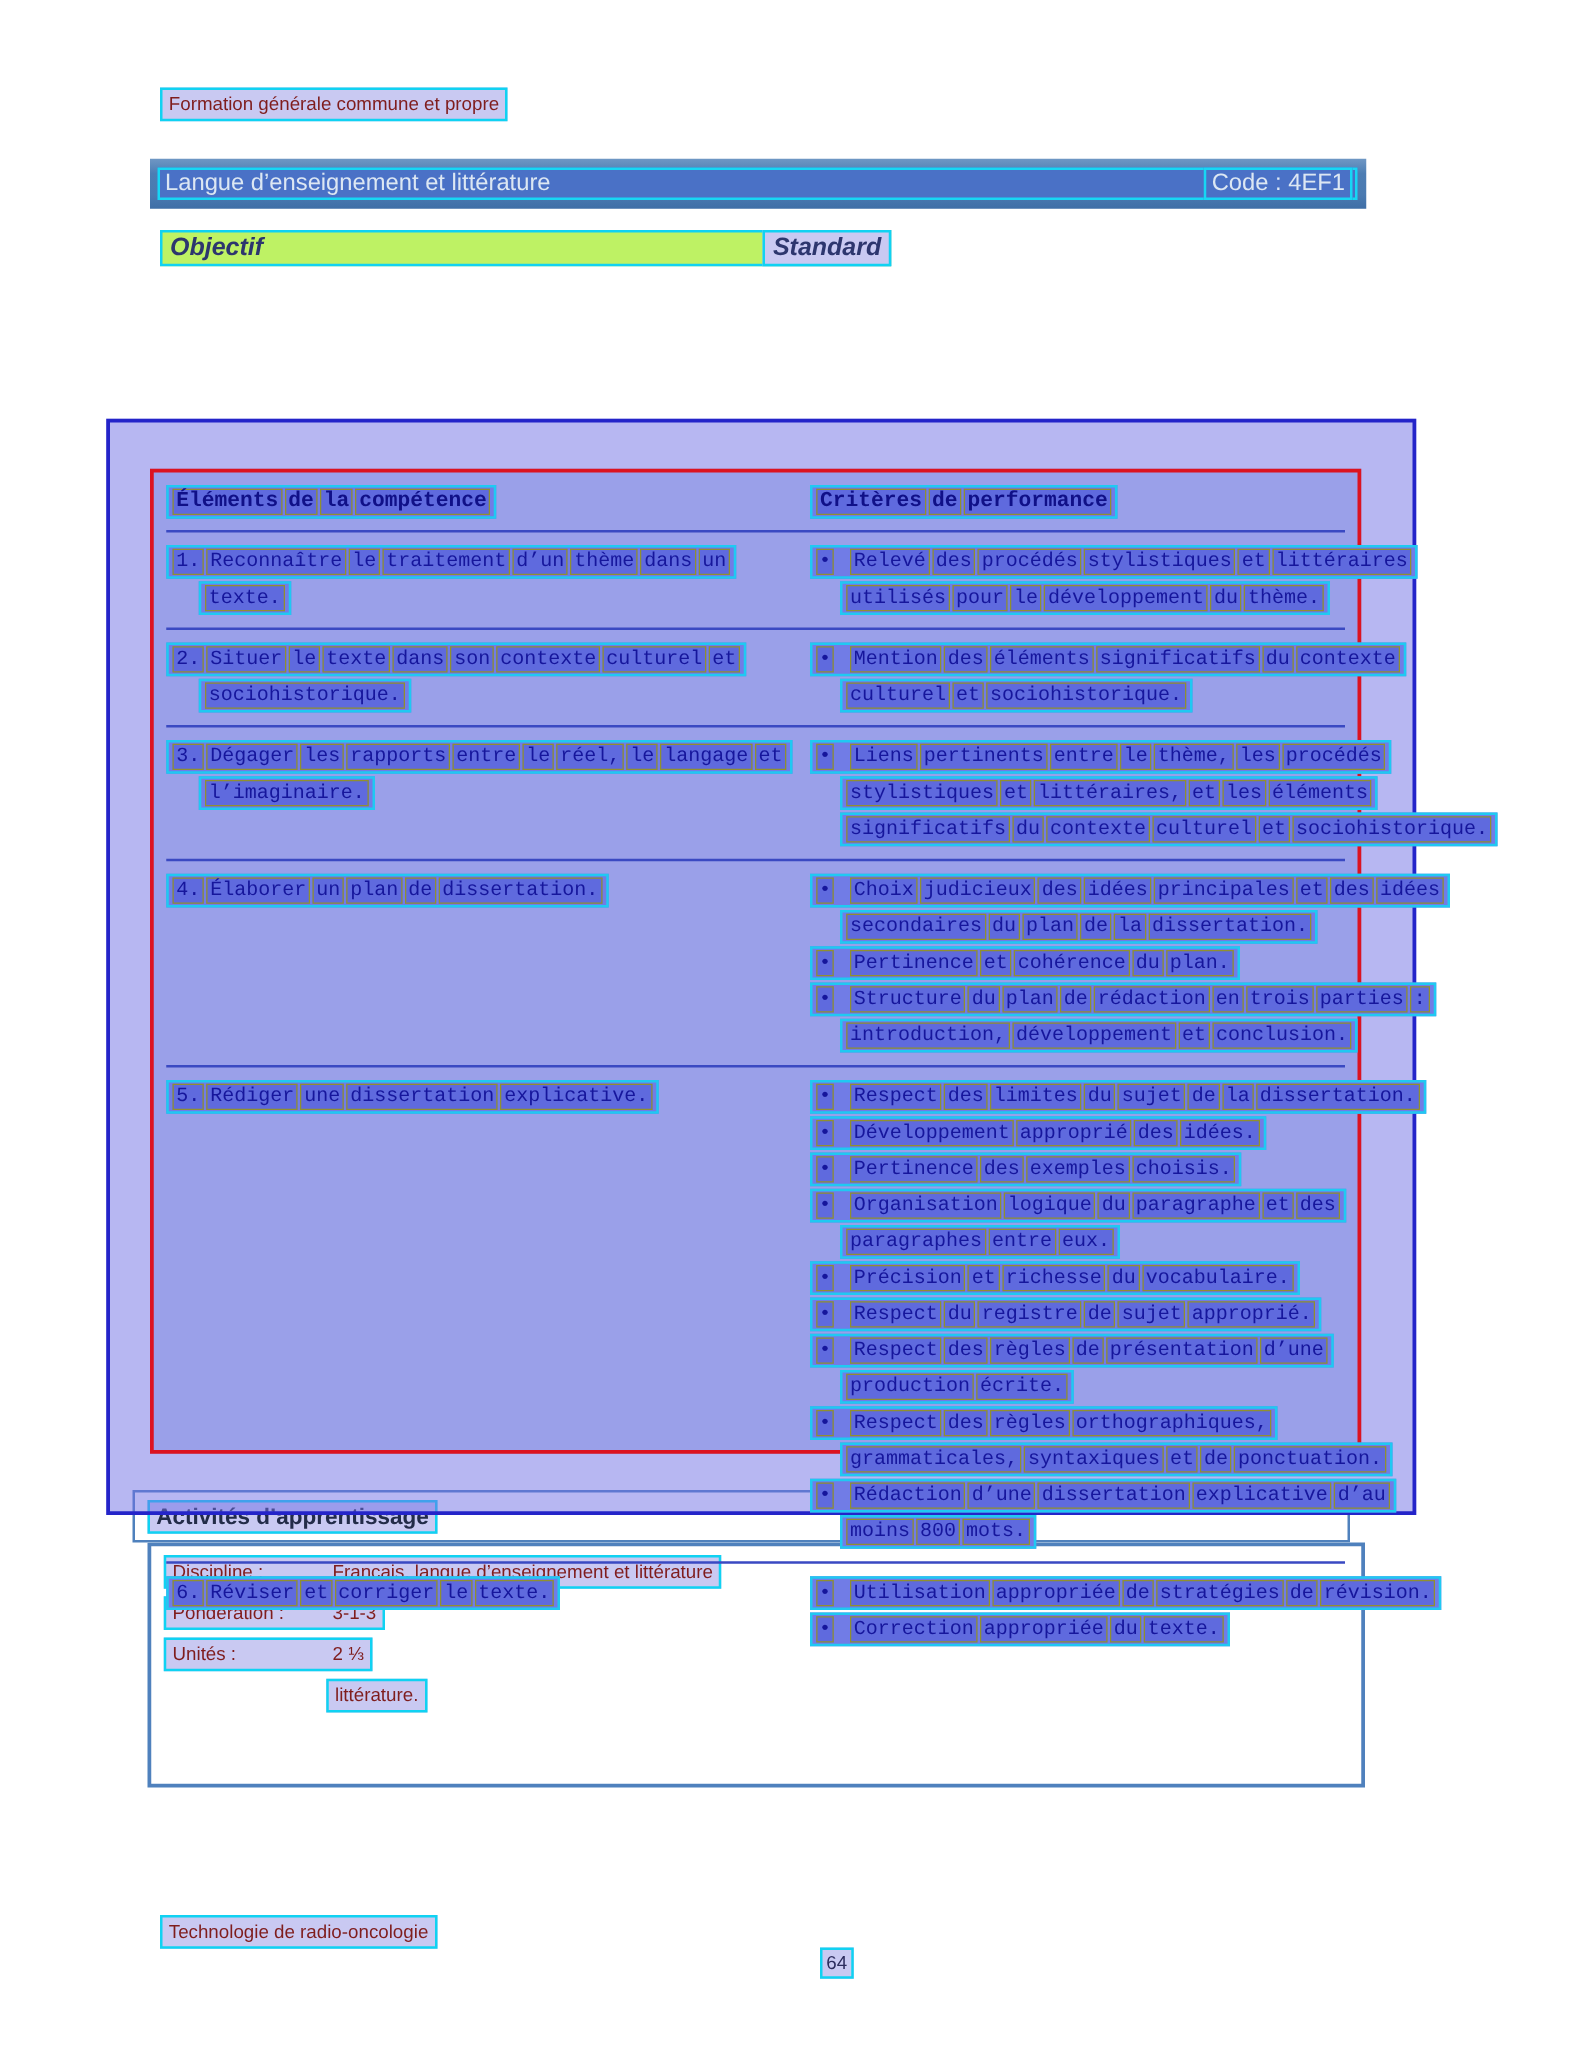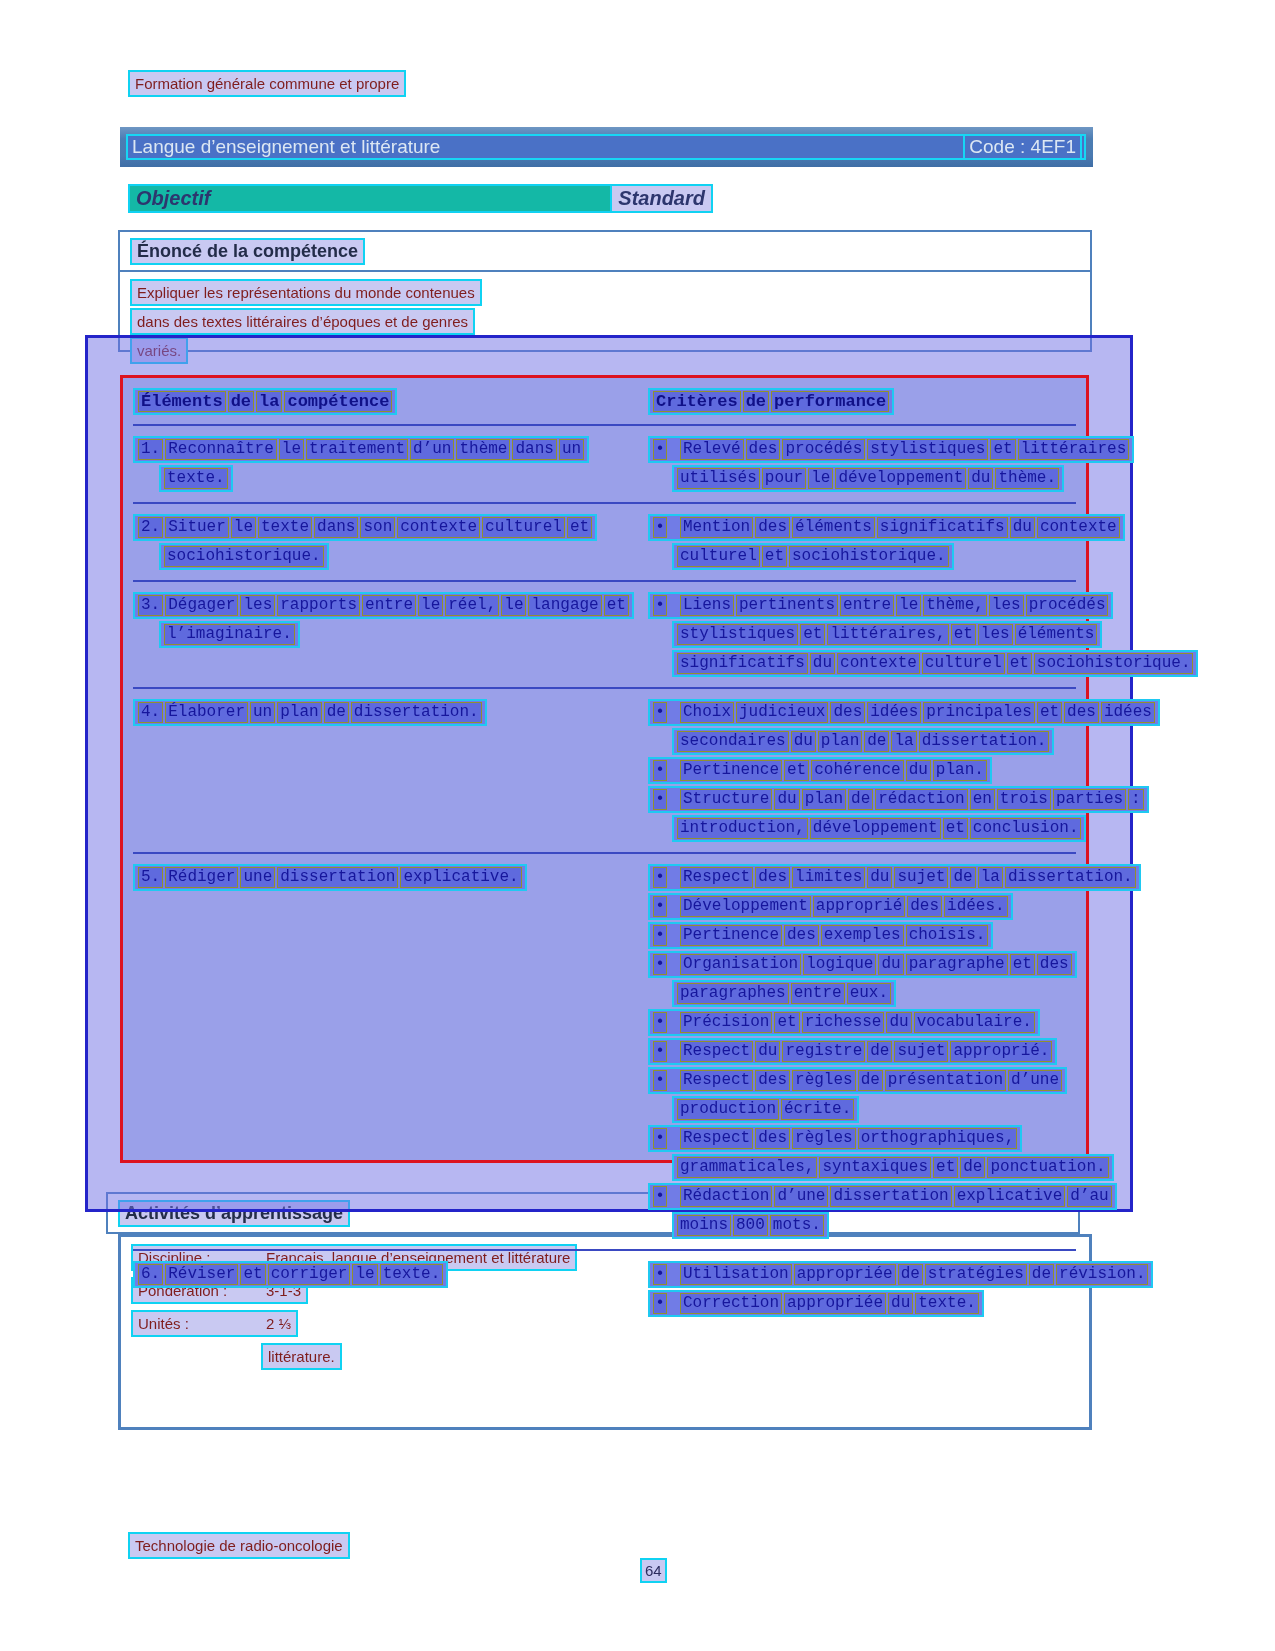--- a/index.html
+++ b/index.html
@@ -14,21 +14,21 @@
   
   .title-bar{position:absolute;left:120px;top:127px;width:973px;height:40px;box-sizing:border-box;
       background:linear-gradient(180deg,#6f97c4,#4c7db3 30%,#4a7ab1 72%,#3f6ea6);}
   .bar-line{position:absolute;left:6px;right:7px;top:7px;bottom:7px;border:2px solid #17d6f4;
       background:#4a71c6;display:flex;justify-content:space-between;align-items:center;
       padding:0 4px;color:#dce7f3;font-size:19px;}
   .code-box{border:2px solid #17d6f4;background:#4a71c6;padding:0 4px;margin:-2px -2px;}
 
   
   .obj-box{position:absolute;left:128px;top:184px;width:585px;box-sizing:border-box;
-      display:flex;justify-content:space-between;background:#14b8a6;border:2px solid #10d2f2;
+      display:flex;justify-content:space-between;background:#bef264;border:2px solid #10d2f2;
       padding:1px 6px;font-weight:bold;font-style:italic;font-size:20px;color:#2d366e;}
   .std-box{border:2px solid #10d2f2;background:#c9c9f2;margin:-3px -8px -3px 0;padding:1px 6px;}
 
   
   .frame{position:absolute;box-sizing:border-box;border:2px solid #4f81bd;background:#ffffff;}
   .frame-head{padding:6px 10px 5px;border-bottom:2px solid #4f81bd;}
   .frame-body{padding:7px 10px;}
   .enonce-line{margin-bottom:2px;}
 
   
@@ -72,30 +72,20 @@
       <span>Langue d’enseignement et littérature</span>
       <span class="code-box">Code : 4EF1</span>
     </div>
   </div>
 
   <div class="obj-box">
     <span>Objectif</span>
     <span class="std-box">Standard</span>
   </div>
 
-  <div class="frame" style="left:118px;top:230px;width:974px;height:122px;">
-    <div class="frame-head">
-      <span class="hl bold">Énoncé de la compétence</span>
-    </div>
-    <div class="frame-body">
-        <div class="hl enonce-line">Expliquer les représentations du monde contenues</div>
-        <div class="hl enonce-line">dans des textes littéraires d’époques et de genres</div>
-        <div class="hl enonce-line">variés.</div>
-      </div>
-  </div>
 
   <div class="overlay"></div>
 
   <div class="ctable">
     <div class="thead">
       <div class="cell cell-left">
         <div class="tline bold">
             <span class="w">Éléments</span>
             <span class="w">de</span>
             <span class="w">la</span>
@@ -438,15 +428,15 @@
   <div class="frame" style="left:118px;top:1234px;width:974px;height:196px;border-width:3px;">
     <div class="frame-body">
         <div class="hl aline"><span class="alabel">Discipline :</span><span class="aval">Français, langue d’enseignement et littérature</span></div>
         <div class="hl aline"><span class="alabel">Pondération :</span><span class="aval">3-1-3</span></div>
         <div class="hl aline"><span class="alabel">Unités :</span><span class="aval">2 ⅓</span></div>
         <div class="hl aline acont"><span class="aval">littérature.</span></div>
       </div>
   </div>
 
   <div class="hl" style="position:absolute;left:128px;top:1532px;">Technologie de radio-oncologie</div>
-  <div class="hl pagenum" style="position:absolute;left:640px;top:1558px;">64</div>
+  <div class="hl pagenum" style="position:absolute;left:656px;top:1558px;">64</div>
 
 </div>
 
 </body></html>

